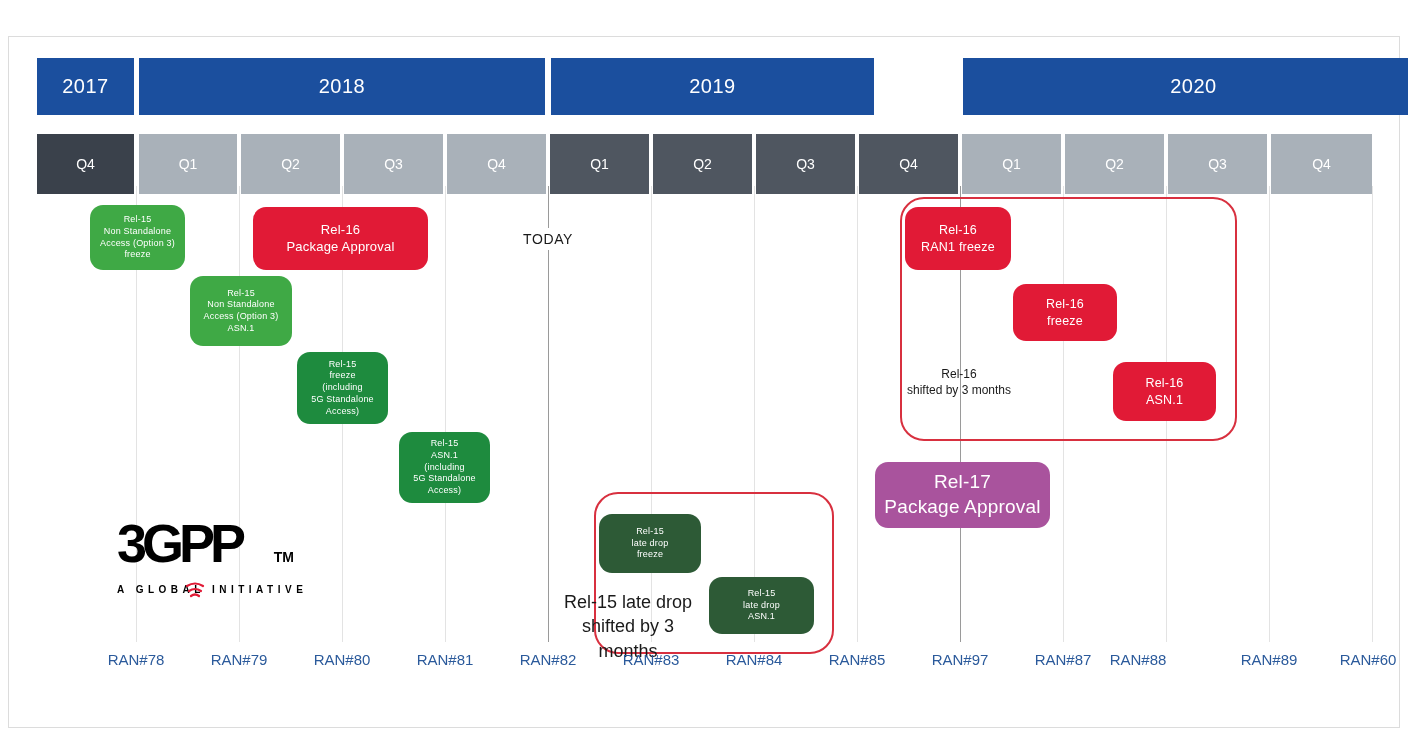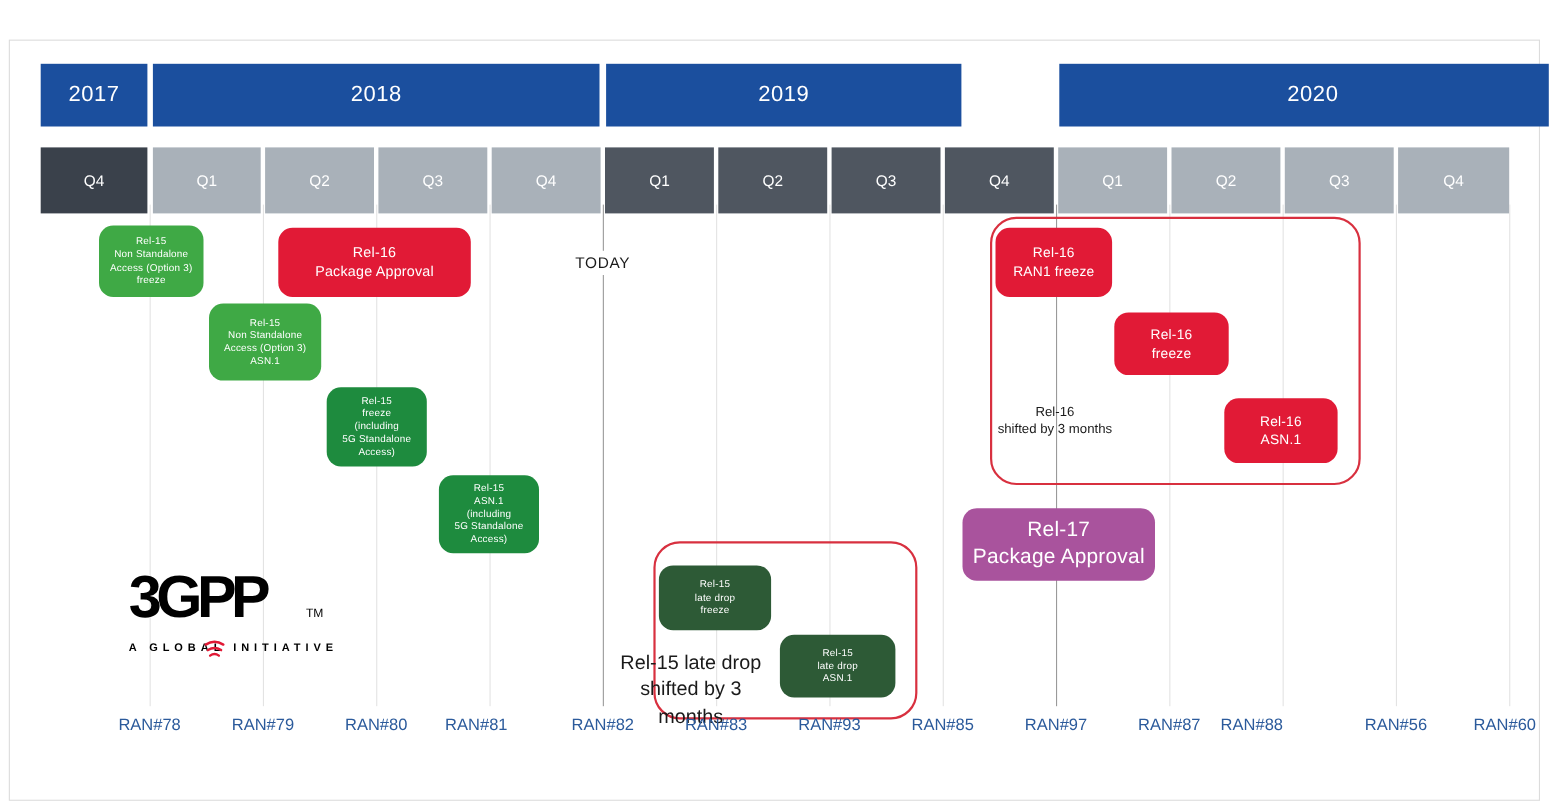--- a/index.html
+++ b/index.html
@@ -72,21 +72,21 @@
     position: absolute; top: 651px; z-index: 3;
     transform: translateX(-50%);
     color: #2b5a9b; font-size: 15px; white-space: nowrap;
   }
   
   .logo { position: absolute; left: 76px; top: 516px; width: 165px; z-index: 3; margin-left: 41px; }
   .logo-word {
     color: #000000; font-weight: 900; font-size: 54px;
     letter-spacing: -5px; line-height: 1; position: relative;
   }
-  .logo-word .tm { font-size: 11px; font-weight: 400; letter-spacing: 0; position: absolute; right: -12px; bottom: 6px; }
+  .logo-word .tm { font-size: 14px; font-weight: 700; letter-spacing: 0; position: absolute; right: -12px; bottom: 6px; }
   .logo-waves { position: absolute; left: 66px; top: 64px; }
   .logo-tagline {
     margin-top: 14px; color: #000000;
     font-size: 10px; font-weight: 700; letter-spacing: 4.5px; white-space: nowrap;
   }
 </style>
 </head>
 <body>
 
 <div class="frame"></div>
@@ -165,29 +165,29 @@
 Package Approval</div>
 
 <div class="note" style="left:562px;top:590px;width:132px;font-size:18px">Rel-15 late drop
 shifted by 3 months</div>
 <div class="note" style="left:898px;top:366px;width:122px;font-size:12px">Rel-16
 shifted by 3 months</div>
 
 <div class="meeting" style="left:136px">RAN#78</div>
 <div class="meeting" style="left:239px">RAN#79</div>
 <div class="meeting" style="left:342px">RAN#80</div>
-<div class="meeting" style="left:433px">RAN#81</div>
+<div class="meeting" style="left:445px">RAN#81</div>
 <div class="meeting" style="left:548px">RAN#82</div>
 <div class="meeting" style="left:651px">RAN#83</div>
-<div class="meeting" style="left:754px">RAN#93</div>
+<div class="meeting" style="left:754px">RAN#84</div>
 <div class="meeting" style="left:857px">RAN#85</div>
 <div class="meeting" style="left:960px">RAN#97</div>
 <div class="meeting" style="left:1063px">RAN#87</div>
 <div class="meeting" style="left:1138px">RAN#88</div>
-<div class="meeting" style="left:1269px">RAN#56</div>
+<div class="meeting" style="left:1269px">RAN#89</div>
 <div class="meeting" style="left:1368px">RAN#60</div>
 
 <div class="logo">
   <div class="logo-word">
     <span>3GPP</span><span class="tm">TM</span>
   </div>
   <svg class="logo-waves" width="26" height="20" viewBox="0 0 26 20">
     <path d="M4 6 Q 12 1 20 6" fill="none" stroke="#e11a36" stroke-width="2.2" stroke-linecap="round"></path>
     <path d="M6 11 Q 12 7 18 11" fill="none" stroke="#e11a36" stroke-width="2.2" stroke-linecap="round"></path>
     <path d="M8 16 Q 12 13 16 16" fill="none" stroke="#e11a36" stroke-width="2.2" stroke-linecap="round"></path>

